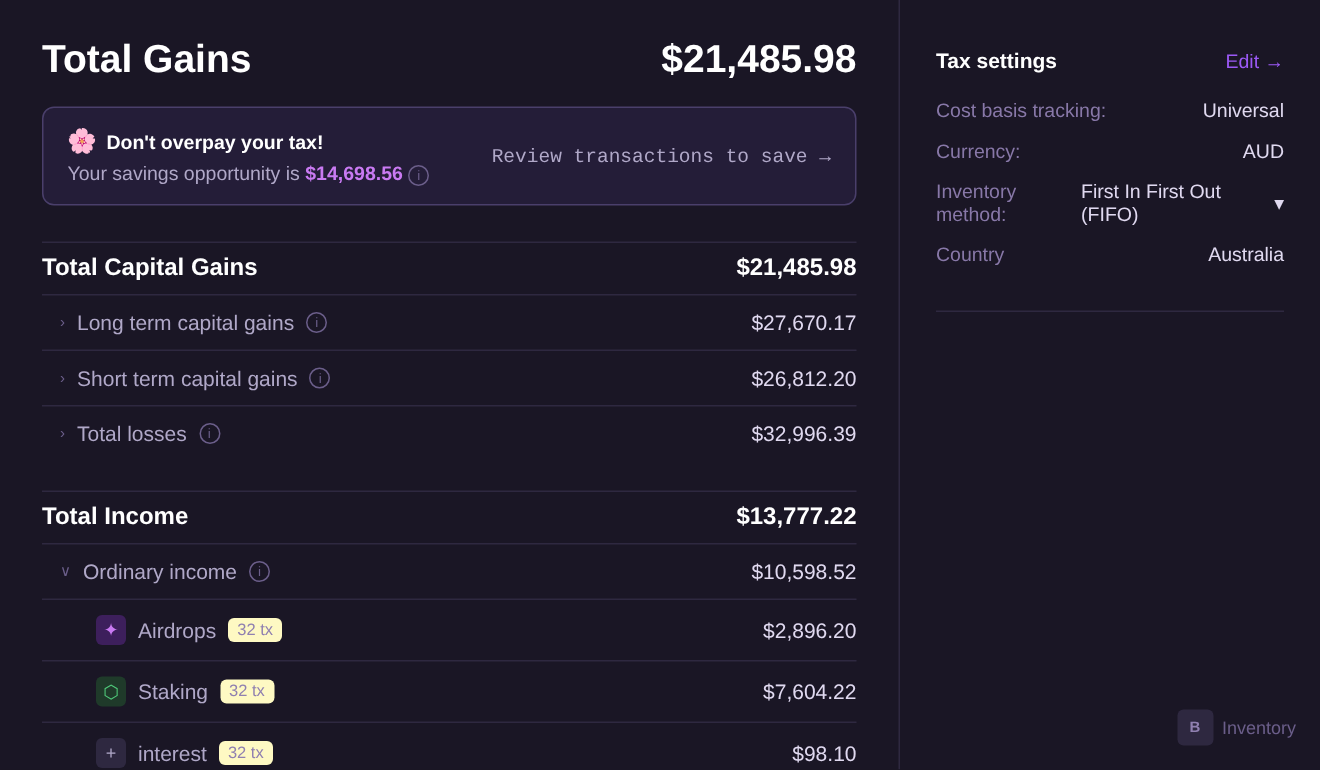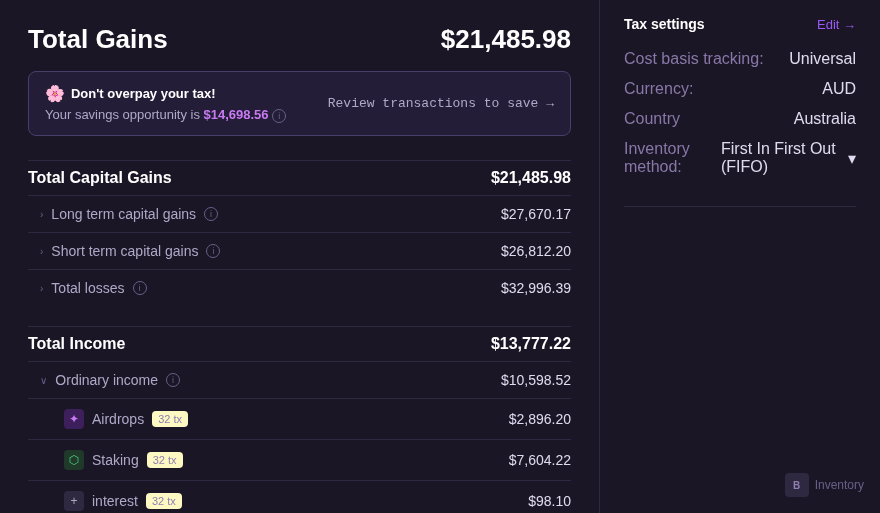--- a/index.html
+++ b/index.html
@@ -18,20 +18,21 @@
     }
     .left-panel {
       flex: 1;
       padding: 24px 28px;
       border-right: 1px solid #2e2840;
     }
     .right-panel {
       width: 280px;
       padding: 16px 24px;
       position: relative;
+      margin-top: 16px;
     }
     
     .total-gains-header {
       display: flex;
       justify-content: space-between;
       align-items: center;
       margin-bottom: 16px;
     }
     .total-gains-title {
       font-size: 26px;
@@ -192,21 +193,21 @@
       gap: 4px;
       color: #9b59f5;
       font-size: 13px;
       cursor: pointer;
     }
     .settings-row {
       display: flex;
       justify-content: space-between;
       align-items: flex-start;
       padding: 6px 0;
-      font-size: 16px;
+      font-size: 13px;
     }
     .settings-label {
       color: #8878a8;
     }
     .settings-value {
       color: #e0d9f0;
     }
     .inventory-select {
       display: flex;
       align-items: center;
@@ -383,32 +384,32 @@
         <span class="edit-link">Edit →</span>
       </div>
 
       <div class="settings-row">
         <span class="settings-label">Cost basis tracking:</span>
         <span class="settings-value">Universal</span>
       </div>
       <div class="settings-row">
         <span class="settings-label">Currency:</span>
         <span class="settings-value">AUD</span>
-      </div>
-      <div class="settings-row">
-        <span class="settings-label">Country</span>
-        <span class="settings-value">Australia</span>
       </div>
       <div class="settings-row">
         <span class="settings-label">Inventory method:</span>
         <span class="inventory-select">
           <span>First In First Out (FIFO)</span>
           <span>▾</span>
         </span>
       </div>
+      <div class="settings-row">
+        <span class="settings-label">Country</span>
+        <span class="settings-value">Australia</span>
+      </div>
     </div>
 
     <div class="divider"></div>
 
 
     <div class="bitdegree-logo">
       <div class="bd-icon">
         <span>B</span>
       </div>
       <span>Inventory</span>

